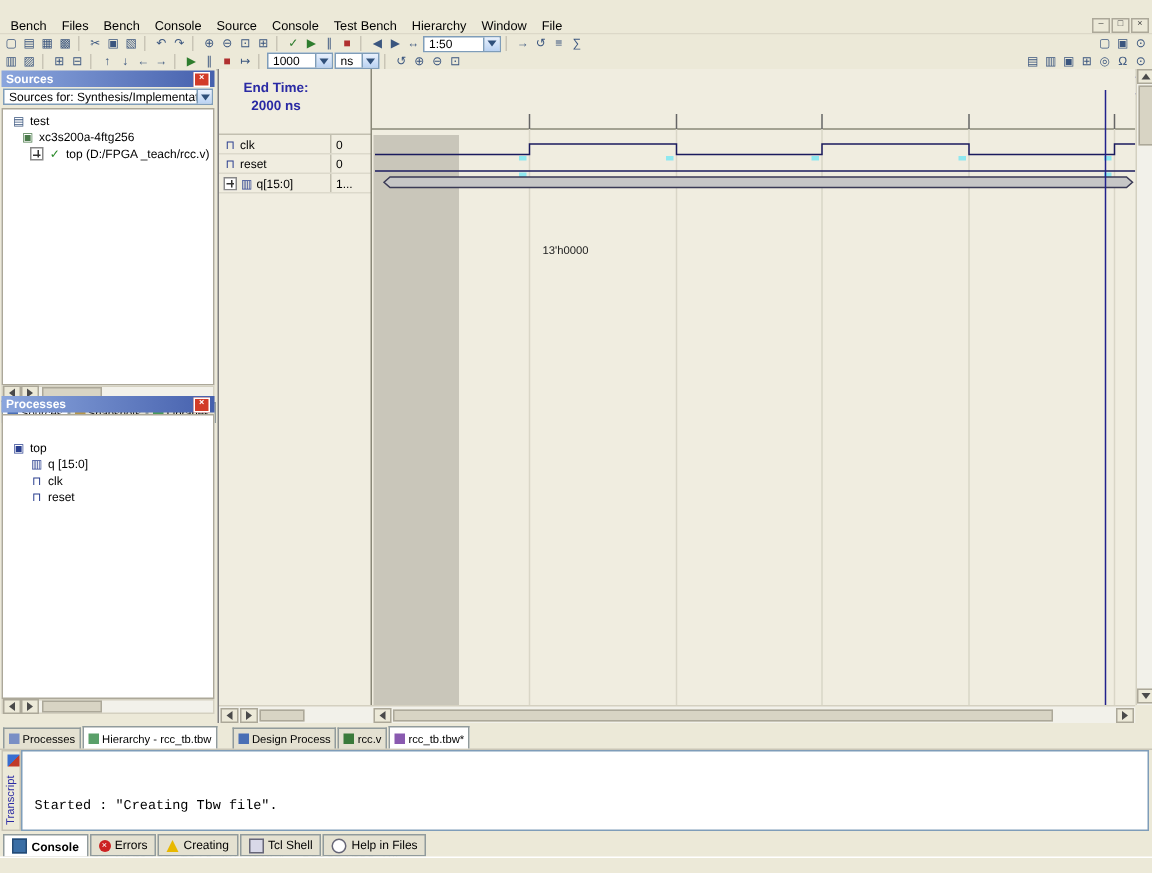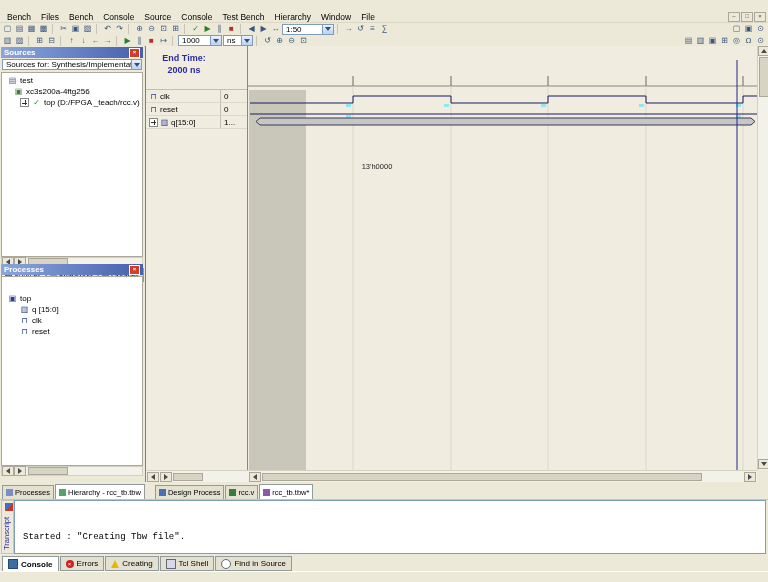--- a/index.html
+++ b/index.html
@@ -483,18 +483,18 @@
     <span class="btab">
       <span class="bico warning"></span>
       <span>Creating</span>
     </span>
     <span class="btab">
       <span class="bico tcl"></span>
       <span>Tcl Shell</span>
     </span>
     <span class="btab">
       <span class="bico find"></span>
-      <span>Find in Source</span>
+      <span>Help in Files</span>
     </span>
   </div>
 
   <div id="statusbar" class="abs"></div>
 </div>
 
 </body></html>

